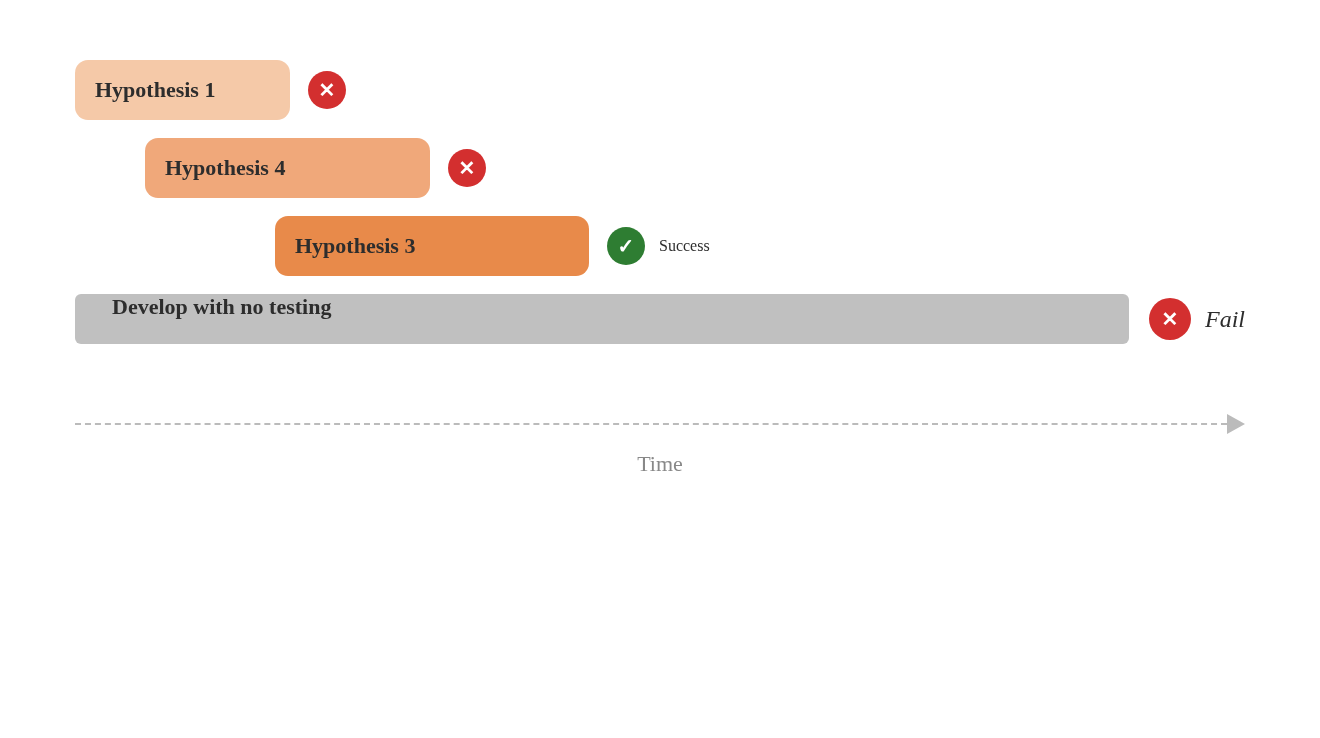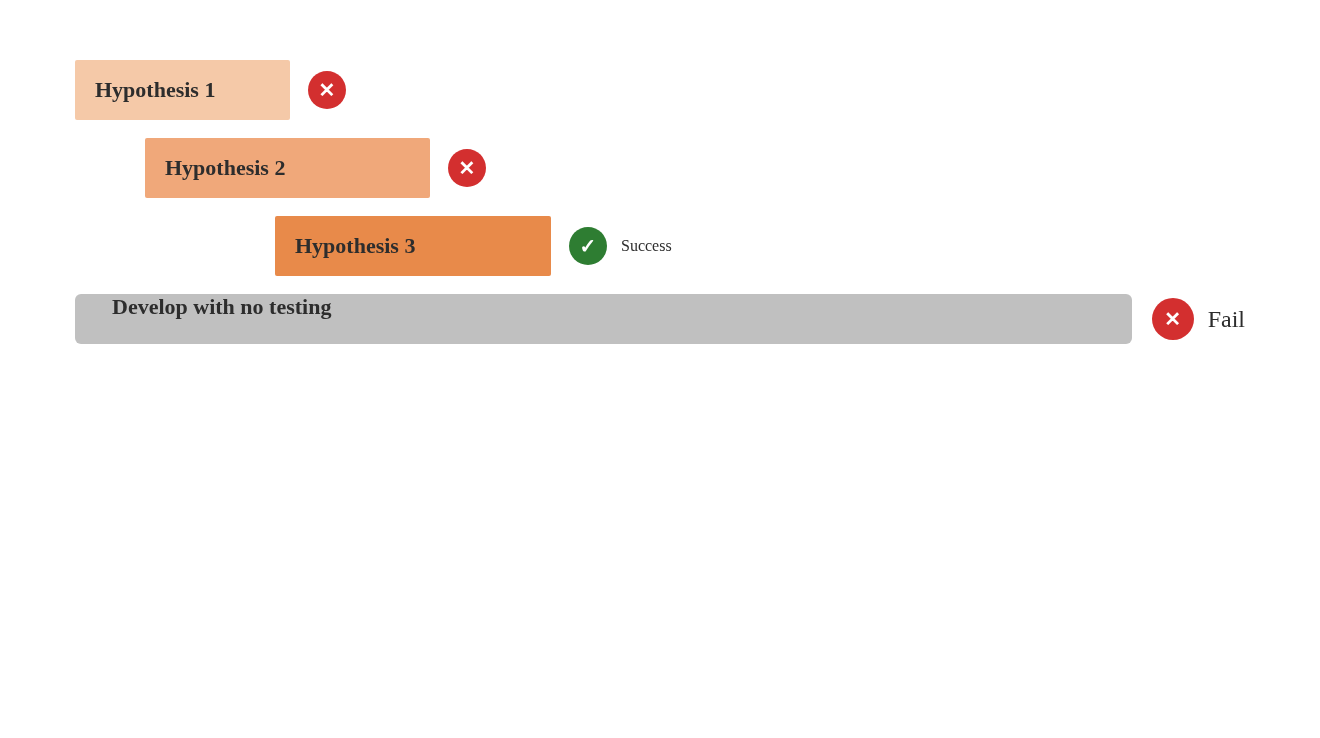--- a/index.html
+++ b/index.html
@@ -30,21 +30,21 @@
       padding-top: 20px;
     }
 
     .hypothesis-row {
       display: flex;
       align-items: center;
       margin-bottom: 18px;
     }
 
     .hypothesis-bar {
-      border-radius: 2px;
+      border-radius: 13px;
       padding: 0 20px;
       height: 60px;
       display: flex;
       align-items: center;
       font-size: 22px;
       font-weight: 600;
       color: #2d2d2d;
     }
 
     .bar-1 {
@@ -54,21 +54,21 @@
     }
 
     .bar-2 {
       background-color: #f0a87a;
       width: 285px;
       margin-left: 70px;
     }
 
     .bar-3 {
       background-color: #e88a4a;
-      width: 276px;
+      width: 314px;
       margin-left: 200px;
     }
 
     .status-icon {
       width: 38px;
       height: 38px;
       border-radius: 50%;
       display: flex;
       align-items: center;
       justify-content: center;
@@ -151,20 +151,21 @@
       justify-content: center;
       margin-left: 20px;
       flex-shrink: 0;
     }
 
     .fail-label {
       font-size: 24px;
       color: #2d2d2d;
       margin-left: 14px;
       font-family: 'Georgia', serif;
+      font-style: italic;
     }
 
     
     .time-section {
       margin-top: 65px;
       position: relative;
     }
 
     .time-arrow-container {
       position: relative;
@@ -208,21 +209,21 @@
       <div class="hypothesis-bar bar-1">
         <span>Hypothesis 1</span>
       </div>
       <div class="status-icon icon-fail">
         <span class="icon-symbol">✕</span>
       </div>
     </div>
 
     <div class="hypothesis-row">
       <div class="hypothesis-bar bar-2">
-        <span>Hypothesis 2</span>
+        <span>Hypothesis 4</span>
       </div>
       <div class="status-icon icon-fail">
         <span class="icon-symbol">✕</span>
       </div>
     </div>
 
     <div class="hypothesis-row">
       <div class="hypothesis-bar bar-3">
         <span>Hypothesis 3</span>
       </div>
@@ -238,14 +239,21 @@
   <div class="no-testing-row">
     <div class="no-testing-bar">
       <span class="no-testing-label">Develop with no testing</span>
     </div>
     <div class="fail-icon-large">
       <span class="icon-symbol">✕</span>
     </div>
     <span class="fail-label">Fail</span>
   </div>
 
+  <div class="time-section">
+    <div class="time-arrow-container">
+      <div class="dashed-line"></div>
+      <div class="arrow-head"></div>
+    </div>
+    <div class="time-label">Time</div>
+  </div>
 
 </div>
 
 </body></html>

